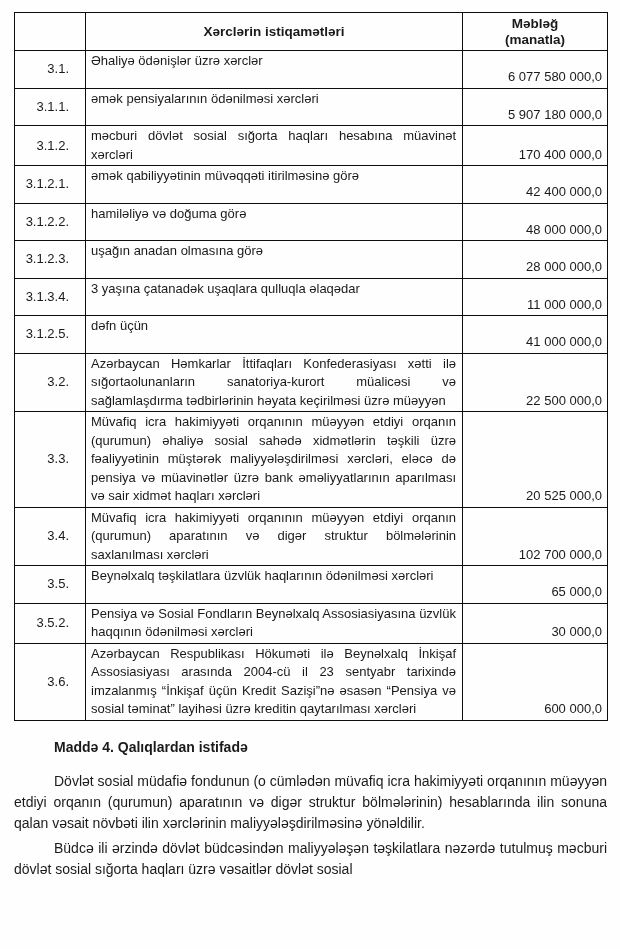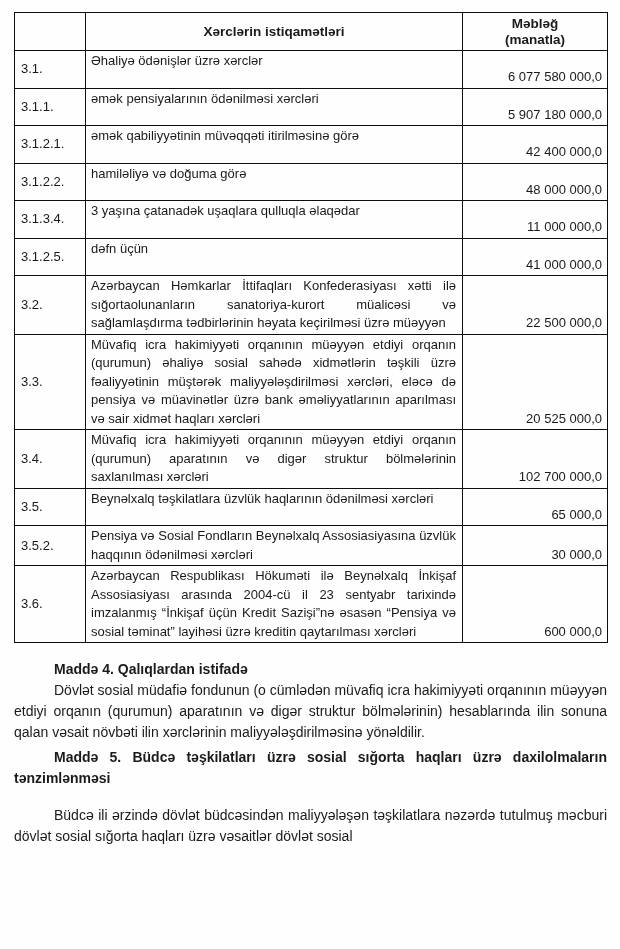--- a/index.html
+++ b/index.html
@@ -30,21 +30,21 @@
     line-height: 16px;
     padding: 2px 2px;
     height: 38px;
   }
   .col-num    { width: 71px; }
   .col-desc   { width: 377px; margin-top: 32px; }
   .col-amount { width: 145px; }
 
   .cell-num {
     vertical-align: middle;
-    text-align: left;
+    text-align: right;
     padding: 1px 16px 1px 6px;
     line-height: 18px;
   }
   .cell-desc {
     vertical-align: top;
     text-align: justify;
     padding: 1px 6px 1px 5px;
     line-height: 18.5px;
   }
   .cell-amount {
@@ -56,20 +56,21 @@
   }
 
   
   .articles { margin-top: 16px; width: 593px; }
   .article-heading {
     font-weight: bold;
     font-size: 14px;
     line-height: 21px;
     text-indent: 40px;
     text-align: justify;
+    margin-bottom: 13px;
   }
   .article-paragraph {
     font-size: 14px;
     line-height: 21px;
     text-indent: 40px;
     text-align: justify;
     margin-bottom: 4px;
   }
   .article-heading.second { margin-bottom: 16px; }
 </style>
@@ -94,28 +95,38 @@
           <td class="cell-num">3.1.</td>
           <td class="cell-desc">Əhaliyə ödənişlər üzrə xərclər</td>
           <td class="cell-amount">6 077 580 000,0</td>
         </tr>
         <tr>
           <td class="cell-num">3.1.1.</td>
           <td class="cell-desc">əmək pensiyalarının ödənilməsi xərcləri</td>
           <td class="cell-amount">5 907 180 000,0</td>
         </tr>
         <tr>
+          <td class="cell-num">3.1.2.</td>
+          <td class="cell-desc">məcburi dövlət sosial sığorta haqları hesabına müavinət xərcləri</td>
+          <td class="cell-amount">170 400 000,0</td>
+        </tr>
+        <tr>
           <td class="cell-num">3.1.2.1.</td>
           <td class="cell-desc">əmək qabiliyyətinin müvəqqəti itirilməsinə görə</td>
           <td class="cell-amount">42 400 000,0</td>
         </tr>
         <tr>
           <td class="cell-num">3.1.2.2.</td>
           <td class="cell-desc">hamiləliyə və doğuma görə</td>
           <td class="cell-amount">48 000 000,0</td>
+        </tr>
+        <tr>
+          <td class="cell-num">3.1.2.3.</td>
+          <td class="cell-desc">uşağın anadan olmasına görə</td>
+          <td class="cell-amount">28 000 000,0</td>
         </tr>
         <tr>
           <td class="cell-num">3.1.3.4.</td>
           <td class="cell-desc">3 yaşına çatanadək uşaqlara qulluqla əlaqədar</td>
           <td class="cell-amount">11 000 000,0</td>
         </tr>
         <tr>
           <td class="cell-num">3.1.2.5.</td>
           <td class="cell-desc">dəfn üçün</td>
           <td class="cell-amount">41 000 000,0</td>
@@ -149,17 +160,16 @@
           <td class="cell-num">3.6.</td>
           <td class="cell-desc">Azərbaycan Respublikası Hökuməti ilə Beynəlxalq İnkişaf Assosiasiyası arasında 2004-cü il 23 sentyabr tarixində imzalanmış “İnkişaf üçün Kredit Sazişi”nə əsasən “Pensiya və sosial təminat” layihəsi üzrə kreditin qaytarılması xərcləri</td>
           <td class="cell-amount">600 000,0</td>
         </tr>
       </tbody>
   </table>
 
   <div class="articles">
     <p class="article-heading">Maddə 4. Qalıqlardan istifadə</p>
     <p class="article-paragraph">Dövlət sosial müdafiə fondunun (o cümlədən müvafiq icra hakimiyyəti orqanının müəyyən etdiyi orqanın (qurumun) aparatının və digər struktur bölmələrinin) hesablarında ilin sonuna qalan vəsait növbəti ilin xərclərinin maliyyələşdirilməsinə yönəldilir.</p>
-    <p class="article-heading second">Maddə 5. Büdcə təşkilatları üzrə sosial sığorta haqları üzrə daxilolmaların tənzimlənməsi</p>
     <p class="article-paragraph">Büdcə ili ərzində dövlət büdcəsindən maliyyələşən təşkilatlara nəzərdə tutulmuş məcburi dövlət sosial sığorta haqları üzrə vəsaitlər dövlət sosial</p>
   </div>
 
 </div>
 
 </body></html>

